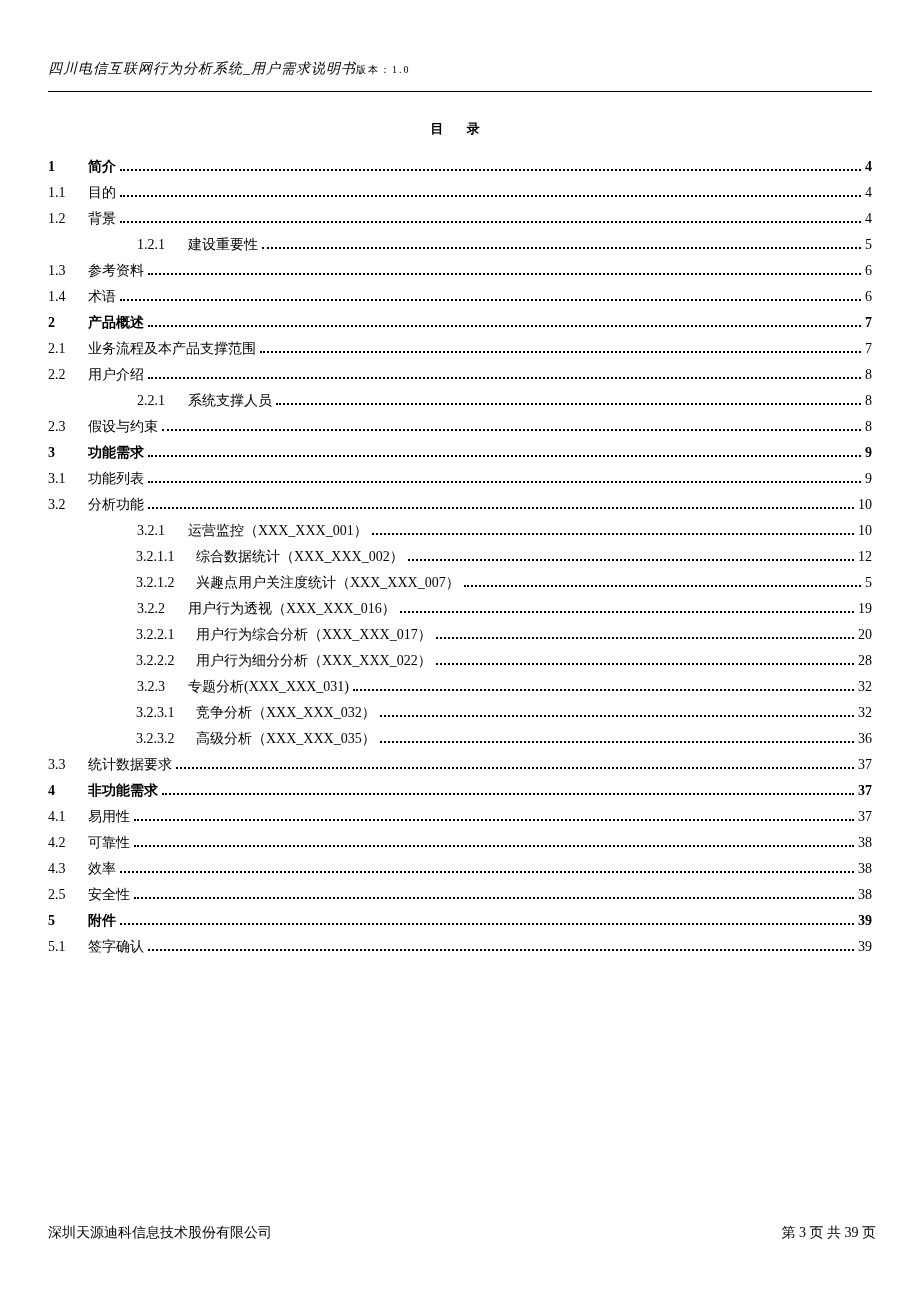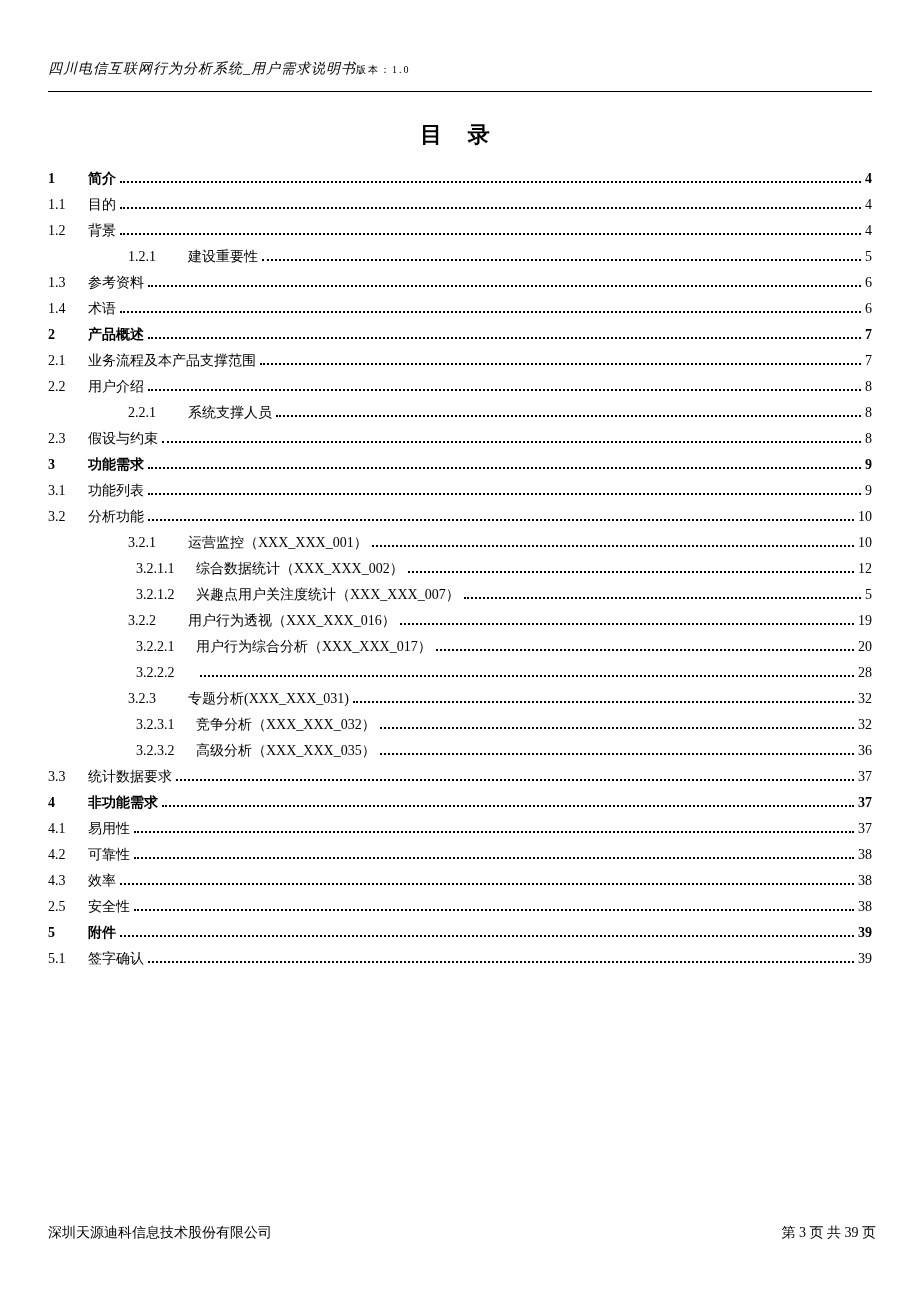--- a/index.html
+++ b/index.html
@@ -28,21 +28,21 @@
     .header-left {
       font-style: italic;
       letter-spacing: 1px;
     }
     .header-right {
       font-size: 10px;
       letter-spacing: 2px;
     }
     .toc-title {
       text-align: center;
-      font-size: 22px;
+      font-size: 13px;
       font-weight: bold;
       letter-spacing: 10px;
       margin-bottom: 16px;
     }
     .toc {
       font-size: 14px;
     }
     .toc-row {
       display: flex;
       align-items: baseline;
@@ -62,21 +62,21 @@
       margin: 0 4px 4px 4px;
       min-width: 10px;
     }
     .page-col {
       flex: 0 0 auto;
       text-align: right;
     }
     .level-1 { font-weight: bold; }
     .level-1 .num-col { margin-left: 0px; min-width: 40px; }
     .level-2 .num-col { min-width: 40px; }
-    .level-3 .num-col { margin-left: 80px; min-width: 60px; }
+    .level-3 .num-col { margin-left: 80px; min-width: 60px; text-align: center; }
     .level-4 .num-col { margin-left: 88px; min-width: 60px; }
     .footer {
       position: absolute;
       bottom: 60px;
       left: 48px;
       right: 44px;
       display: flex;
       justify-content: space-between;
       font-size: 14px;
     }
@@ -203,20 +203,21 @@
         <span class="page-col">19</span>
       </div>
       <div class="toc-row level-4">
         <span class="num-col">3.2.2.1</span>
         <span class="title-col">用户行为综合分析（XXX_XXX_017）</span>
         <span class="dots"></span>
         <span class="page-col">20</span>
       </div>
       <div class="toc-row level-4">
         <span class="num-col">3.2.2.2</span>
+        <span class="title-col">用户行为细分分析（XXX_XXX_022）</span>
         <span class="dots"></span>
         <span class="page-col">28</span>
       </div>
       <div class="toc-row level-3">
         <span class="num-col">3.2.3</span>
         <span class="title-col">专题分析(XXX_XXX_031)</span>
         <span class="dots"></span>
         <span class="page-col">32</span>
       </div>
       <div class="toc-row level-4">

